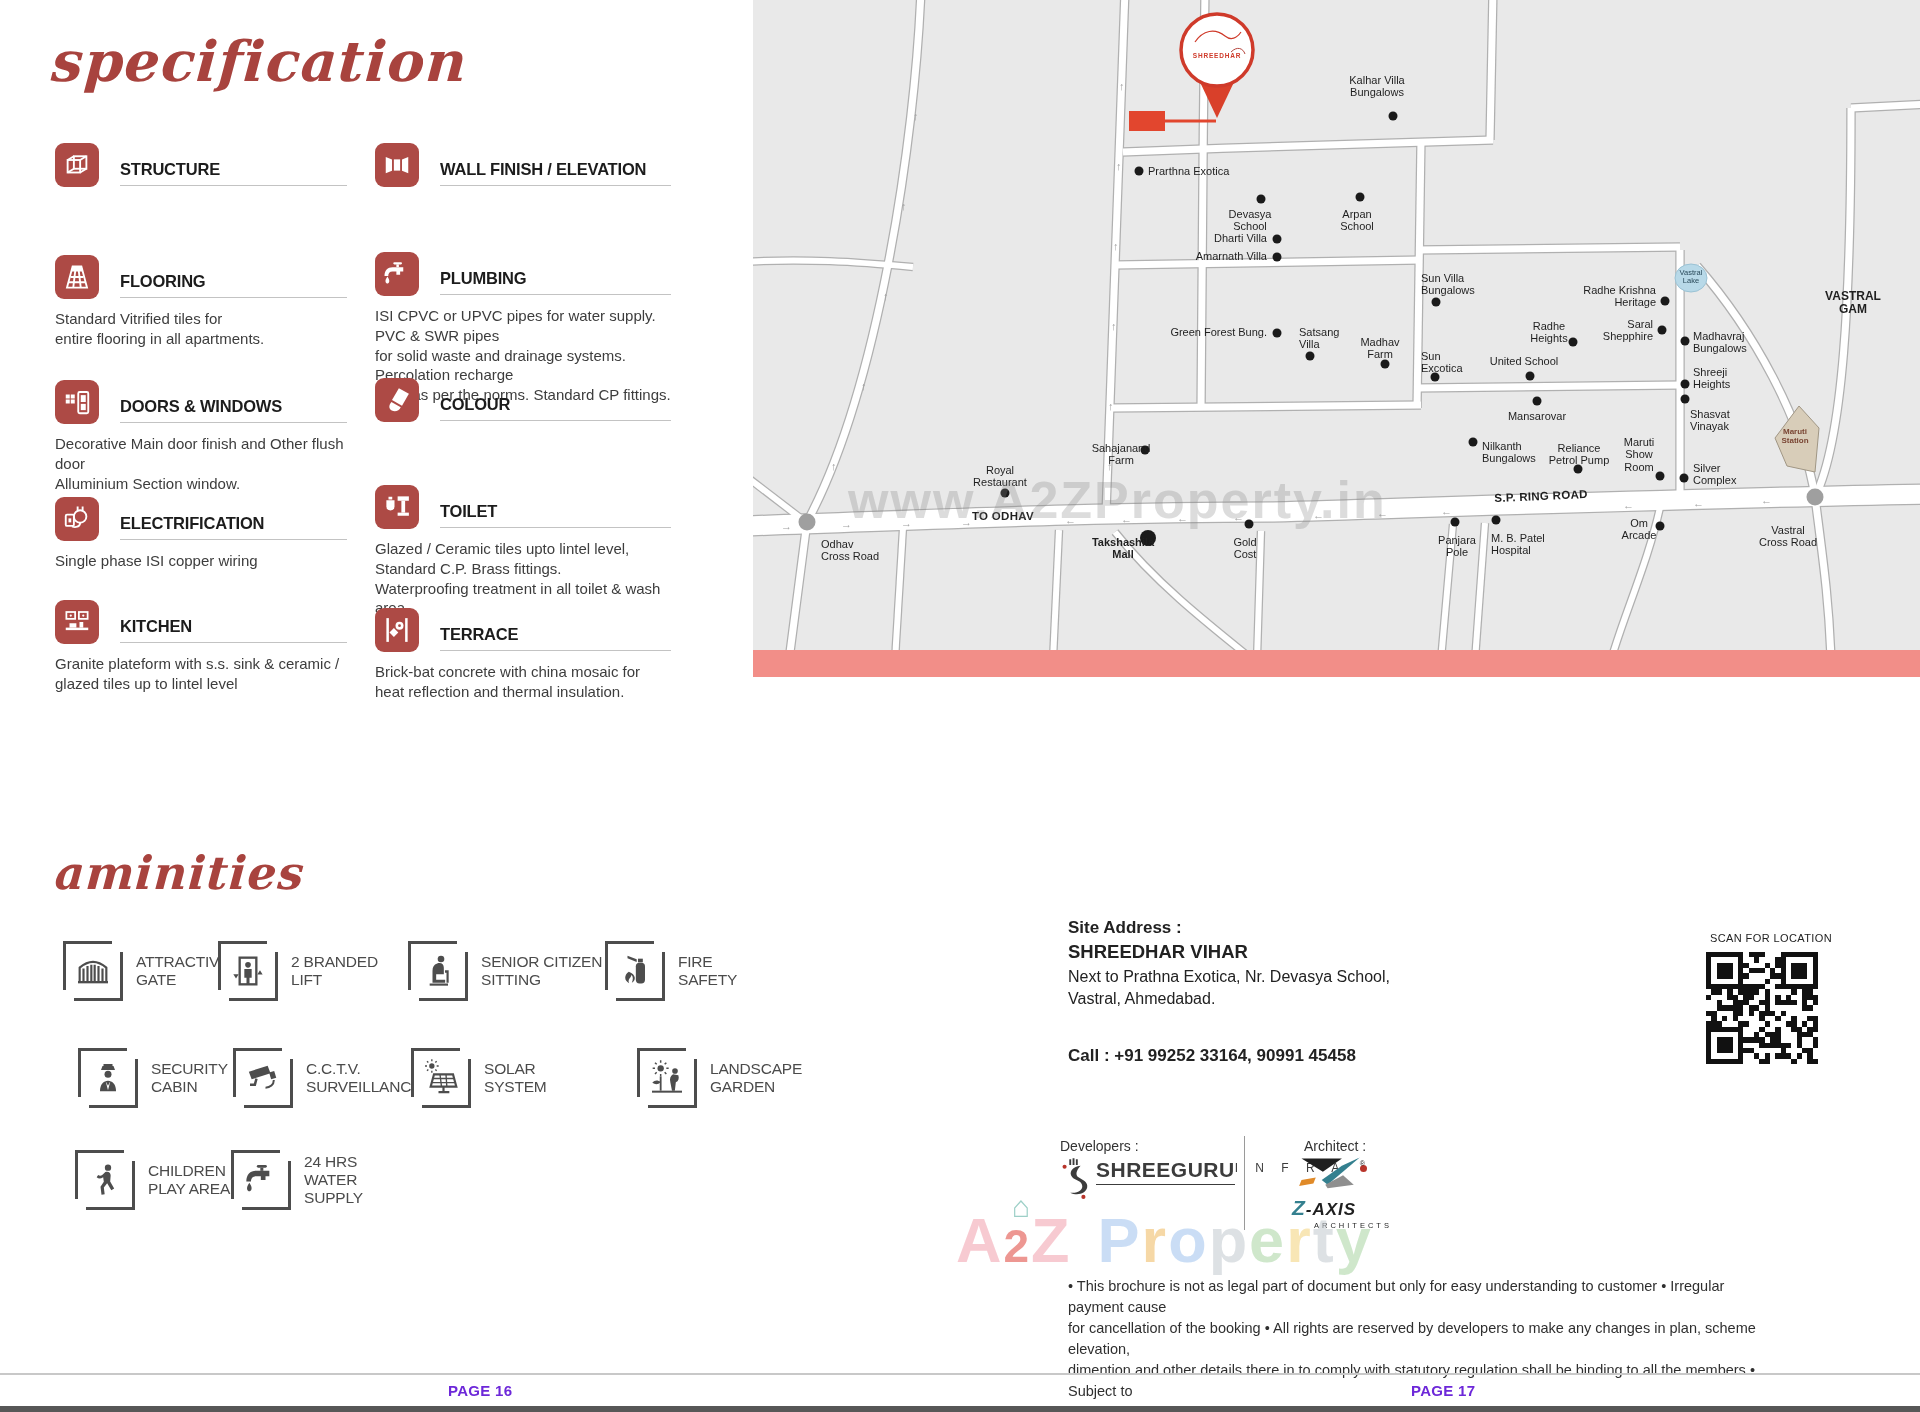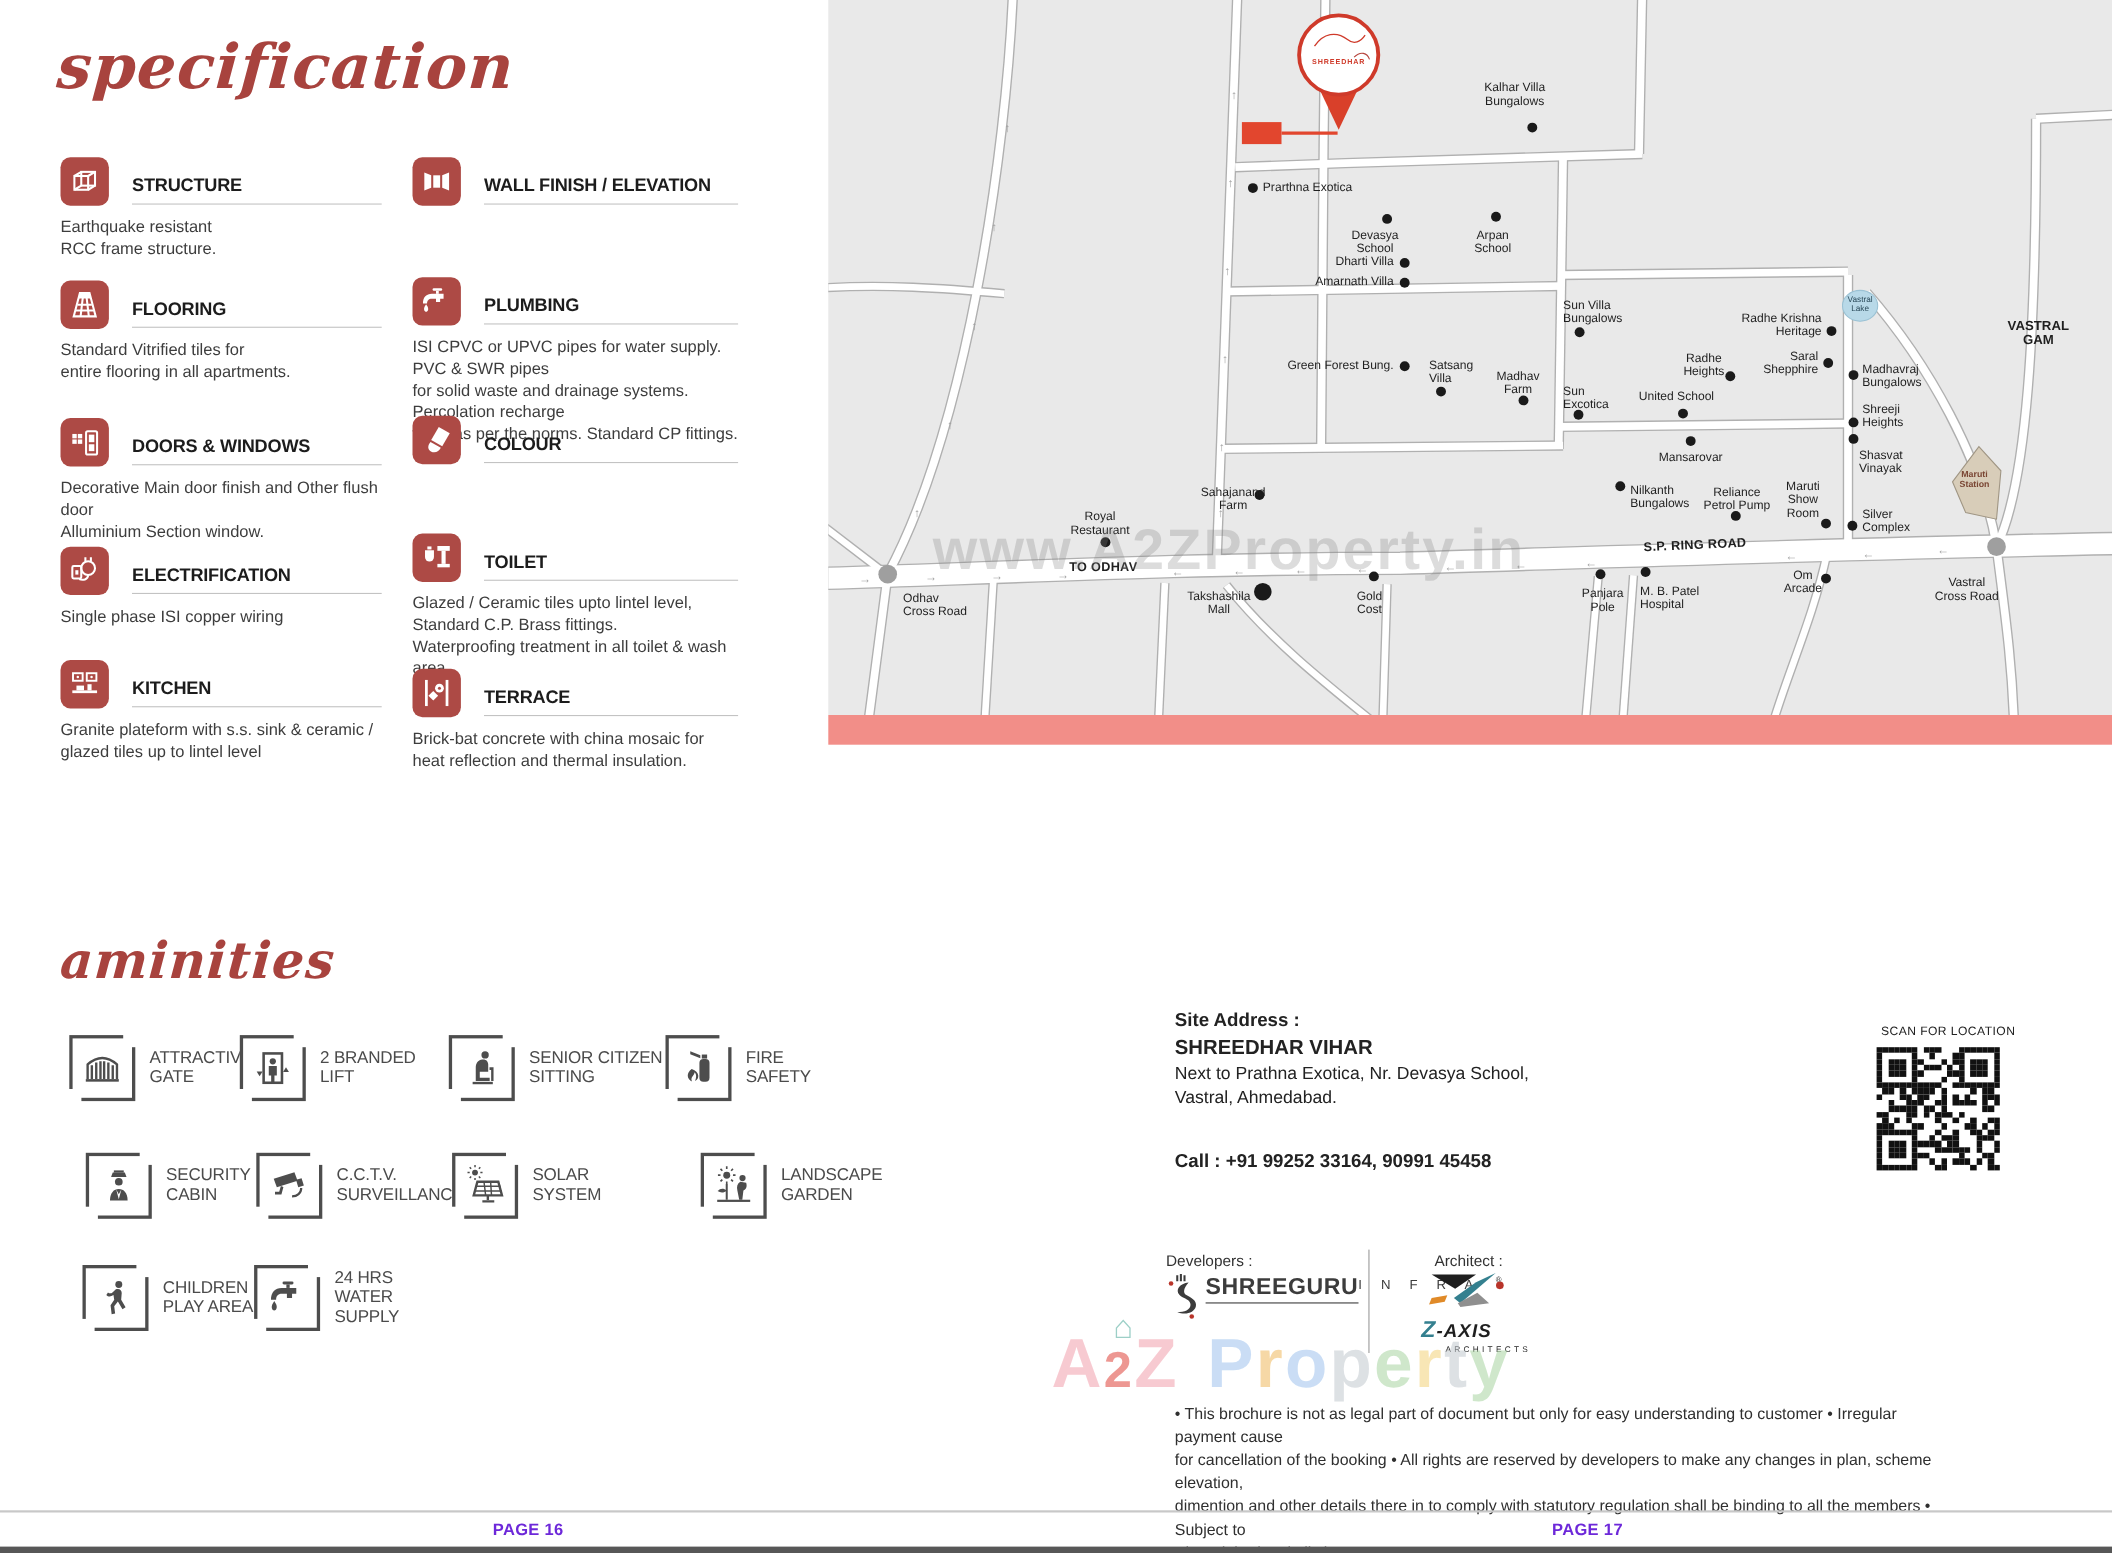--- a/index.html
+++ b/index.html
@@ -87,22 +87,20 @@
           <g fill="none" stroke="#fff" stroke-width="1.5">
             <rect x="4.5" y="8" width="10" height="10"></rect>
             <rect x="9.5" y="5" width="10" height="10"></rect>
             <path d="M4.5 8 L9.5 5 M14.5 8 L19.5 5 M4.5 18 L9.5 15 M14.5 18 L19.5 15"></path>
           </g>
         </svg>
       </span>
       <div class="spec-head">
         <div class="spec-title">STRUCTURE</div>
       </div>
-      <div class="spec-desc">Earthquake resistant
-RCC frame structure.</div>
     </div>
     <div class="spec-item" style="left: 55px; top: 255px; width: 292px;">
       <span class="spec-icon">
         <svg viewBox="0 0 24 24">
           <g fill="none" stroke="#fff" stroke-width="1.5">
             <path d="M8.5 3.5 h7 L20 20.5 H4 Z"></path>
             <path d="M6.8 12 h10.4 M5.4 16.2 h13.2 M11 3.5 L9 20.5 M13 3.5 L15 20.5"></path>
           </g>
           <path d="M8.5 3.5 h7 l1 4 h-9 z" fill="#fff"></path>
         </svg>
@@ -575,21 +573,21 @@
 Petrol Pump</div>
       <div class="map-label ac" style="left: 886px; top: 436px;">Maruti
 Show
 Room</div>
       <div class="map-label al" style="left: 940px; top: 462px;">Silver
 Complex</div>
       <div class="map-label ac" style="left: 368px; top: 442px;">Sahajanand
 Farm</div>
       <div class="map-label ac" style="left: 247px; top: 464px;">Royal
 Restaurant</div>
-      <div class="map-label ac" style="left: 355px; top: 536px;">Takshashila
+      <div class="map-label ac" style="left: 370px; top: 536px; font-weight: bold;">Takshashila
 Mall</div>
       <div class="map-label ac" style="left: 492px; top: 536px;">Gold
 Cost</div>
       <div class="map-label ac" style="left: 704px; top: 534px;">Panjara
 Pole</div>
       <div class="map-label al" style="left: 738px; top: 532px;">M. B. Patel
 Hospital</div>
       <div class="map-label ac" style="left: 886px; top: 517px;">Om
 Arcade</div>
       <div class="map-label ac" style="left: 1035px; top: 524px;">Vastral

